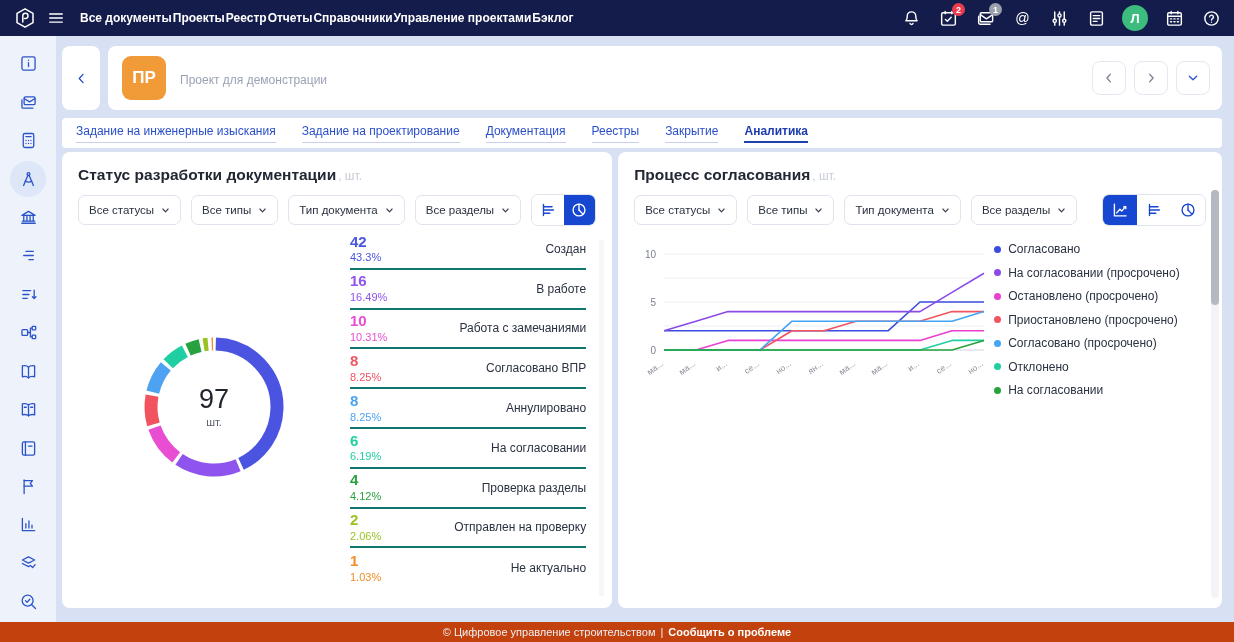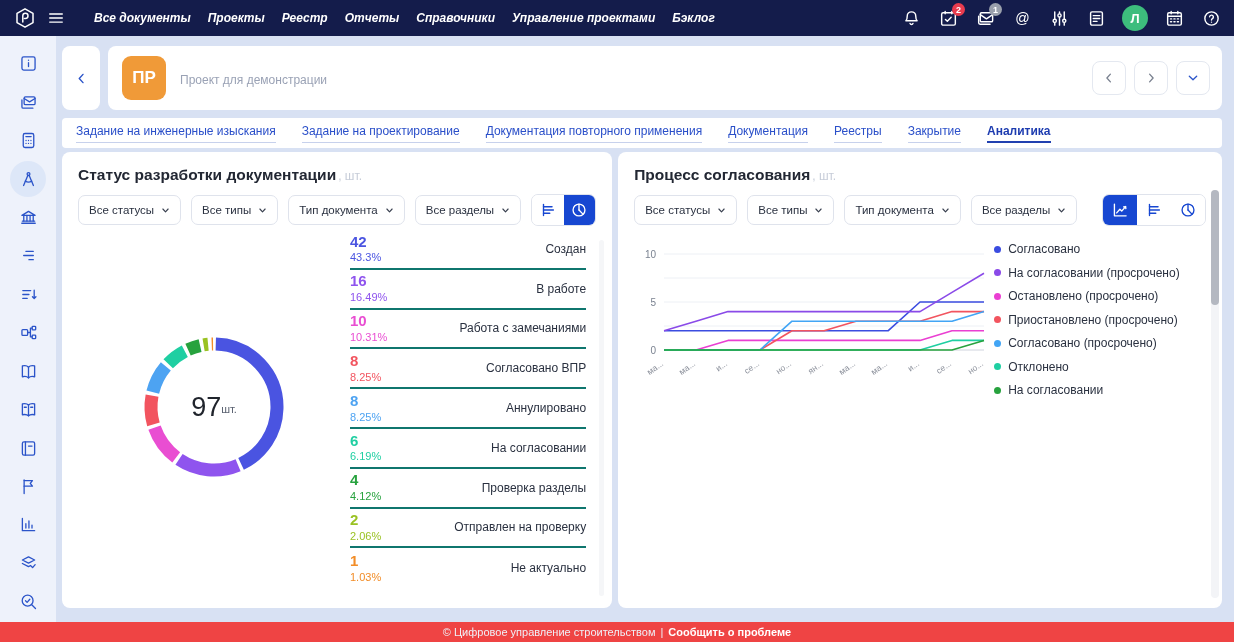--- a/index.html
+++ b/index.html
@@ -2,21 +2,21 @@
 <html><head>
 <meta charset="utf-8">
 <style>
   html,body{margin:0;padding:0;overflow:hidden;background:#d8e1f3;}
   *{box-sizing:border-box;}
   .app{width:1234px;height:642px;font-family:"Liberation Sans",sans-serif;display:flex;flex-direction:column;position:relative;}
   
   .topbar{height:36px;background:#141c4b;display:flex;align-items:center;padding:0 12px;flex:0 0 36px;}
   .logo{color:#fff;width:26px;height:26px;display:flex;align-items:center;justify-content:center;cursor:pointer;}
   .burger{color:#fff;margin-left:6px;width:24px;height:24px;display:flex;align-items:center;justify-content:center;cursor:pointer;}
-  .topnav{display:flex;gap:17px;margin-left:26px;font-style:italic;}
+  .topnav{display:flex;gap:1px;margin-left:12px;}
   .topnav span{color:#fff;font-size:12px;font-weight:600;cursor:pointer;white-space:nowrap;}
   .topnav-right{margin-left:auto;display:flex;align-items:center;gap:15px;color:#fff;}
   .tb-ic{position:relative;width:22px;height:22px;display:flex;align-items:center;justify-content:center;cursor:pointer;color:#fff;}
   .tb-badge{position:absolute;top:-4px;right:-6px;min-width:13px;height:13px;border-radius:8px;color:#fff;font-size:9px;font-weight:700;display:flex;align-items:center;justify-content:center;padding:0 3px;}
   .avatar{width:26px;height:26px;border-radius:50%;background:#3dbd7d;color:#fff;font-size:13px;font-weight:700;display:flex;align-items:center;justify-content:center;cursor:pointer;}
   
   .shell{flex:1;display:flex;min-height:0;}
   .sidebar{width:56px;background:#eef2fb;display:flex;flex-direction:column;align-items:center;padding-top:10px;flex:0 0 56px;}
   .sb-item{width:36px;height:36px;margin-bottom:2.5px;border-radius:50%;display:flex;align-items:center;justify-content:center;color:#2b54c9;cursor:pointer;}
   .sb-item.active{background:#dde7f8;}
@@ -49,21 +49,21 @@
   .filter-btn{height:30px;border:1px solid #dfe3ec;border-radius:7px;background:#fff;padding:0 10px;font-size:11.5px;color:#2a3140;display:flex;align-items:center;gap:7px;cursor:pointer;font-family:inherit;white-space:nowrap;}
   .filter-btn svg{width:9px;height:9px;color:#3a4150;}
   .toggle-group{margin-left:auto;display:flex;border:1px solid #dfe3ec;border-radius:7px;overflow:hidden;}
   .toggle{width:34px;height:30px;display:flex;align-items:center;justify-content:center;background:#fff;color:#1747d1;border:none;cursor:pointer;}
   .toggle.active{background:#1747d1;color:#fff;}
   .toggle svg{width:18px;height:18px;}
   
   .pl-body{display:flex;margin-top:4px;}
   .donut-col{width:272px;display:flex;justify-content:center;align-items:flex-start;padding-top:102px;}
   .donut-wrap{position:relative;width:150px;height:150px;}
-  .donut-center{position:absolute;inset:0;display:flex;flex-direction:row;align-items:center;justify-content:center;}
+  .donut-center{position:absolute;inset:0;display:flex;flex-direction:column;align-items:center;justify-content:center;}
   .donut-total{font-size:27px;font-weight:500;color:#20242c;line-height:1;}
   .donut-unit{font-size:11px;color:#5a6170;margin-top:3px;}
   .legend-col{flex:1;padding-right:10px;}
   .lg-row{display:flex;align-items:center;justify-content:space-between;height:39.8px;border-bottom:2px solid #0f766e;}
   .lg-row:last-child{border-bottom:none;}
   .lg-nums{display:flex;flex-direction:column;line-height:1.25;}
   .lg-val{font-size:15px;font-weight:700;}
   .lg-pct{font-size:11px;}
   .lg-label{font-size:12px;color:#2a3140;text-align:right;}
   
@@ -71,21 +71,21 @@
   .chart-col{width:358px;}
   .ll-col{flex:1;padding-top:4px;padding-left:2px;}
   .ll-row{display:flex;align-items:center;gap:7px;margin-bottom:9.5px;}
   .ll-dot{width:7px;height:7px;border-radius:50%;flex:0 0 7px;}
   .ll-label{font-size:12px;color:#2a3140;white-space:nowrap;text-align:center;}
   
   .v-scroll{position:absolute;top:38px;right:3px;width:8px;bottom:10px;background:#f3f4f7;border-radius:4px;}
   .v-thumb{position:absolute;top:0;left:0;width:8px;height:115px;background:#b4b8c1;border-radius:4px;cursor:pointer;}
   .v-track-left{position:absolute;top:88px;right:8px;width:5px;bottom:12px;background:#f5f6f8;border-radius:3px;}
   
-  .footer{height:20px;background:#ef4444;color:#eef0f7;font-size:11px;display:flex;align-items:center;justify-content:center;gap:5px;flex:0 0 20px;}
+  .footer{height:20px;background:#c2410c;color:#eef0f7;font-size:11px;display:flex;align-items:center;justify-content:center;gap:5px;flex:0 0 20px;}
   .footer a{color:#fff;font-weight:700;text-decoration:none;cursor:pointer;}
   svg.sline path,svg.sline rect,svg.sline circle,svg.sline polyline,svg.sline line{fill:none;stroke:currentColor;stroke-width:1.5;stroke-linecap:round;stroke-linejoin:round;}
   svg text{font-family:"Liberation Sans",sans-serif;}
 </style>
 </head>
 <body>
 
 <div class="app">
 
   <header class="topbar">
@@ -304,21 +304,20 @@
                 </svg>
               </button>
           </div>
         </div>
       </div>
 
       <div class="tabs-bar">
         <ul id="tabs">
             <li class="">Задание на инженерные изыскания</li>
             <li class="">Задание на проектирование</li>
-            <li class="">Документация повторного применения</li>
             <li class="">Документация</li>
             <li class="">Реестры</li>
             <li class="">Закрытие</li>
             <li class="active">Аналитика</li>
           </ul>
       </div>
 
       <div class="panels">
 
         <section class="panel" id="panel-left">

